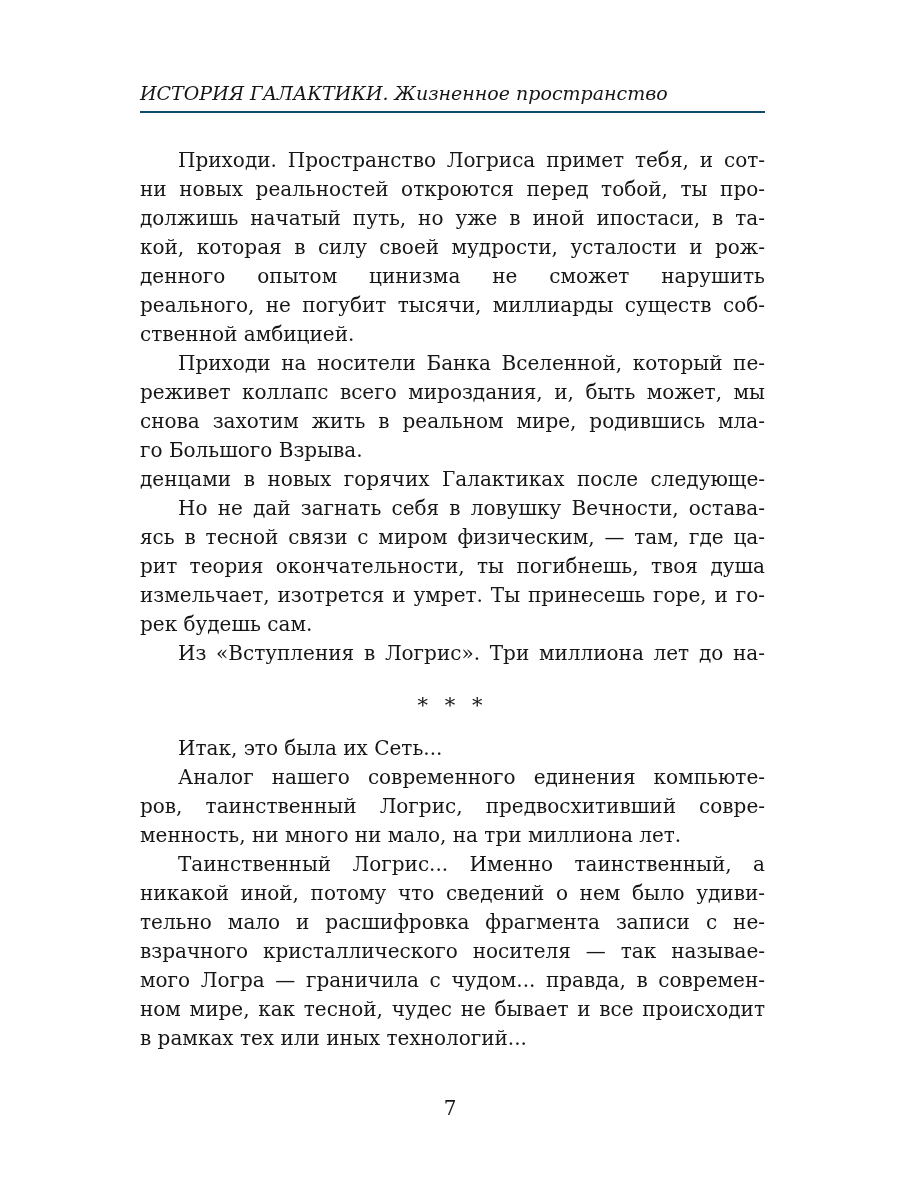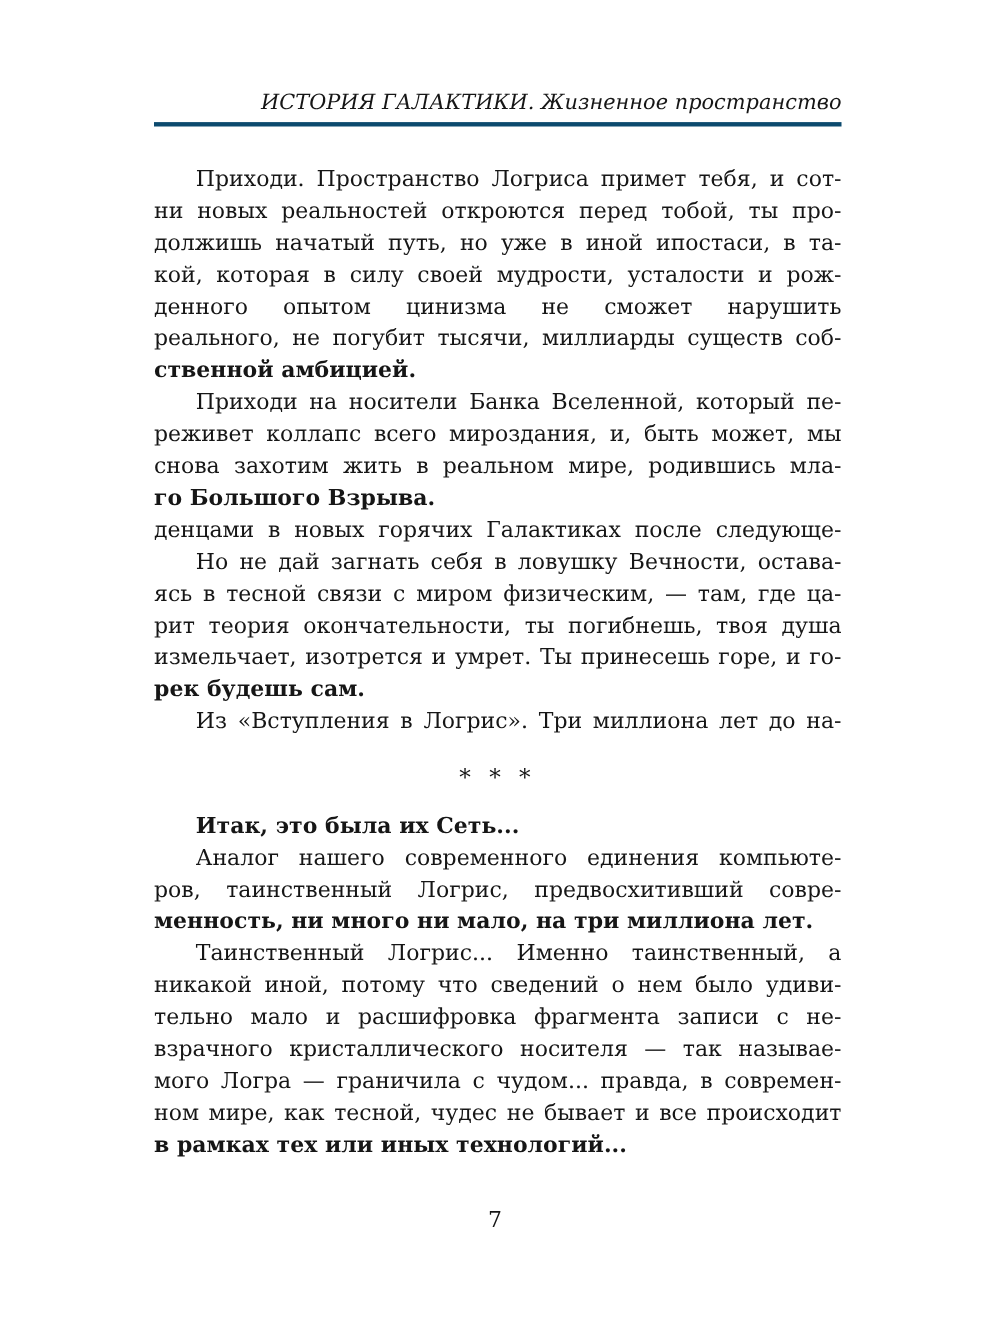--- a/index.html
+++ b/index.html
@@ -19,40 +19,39 @@
     position: absolute;
     left: 140px;
     top: 82px;
     width: 625px;
   }
 
   .running-head {
     font-style: italic;
     font-size: 19px;
     line-height: 22px;
-    text-align: right;
     padding-bottom: 7px;
-    border-bottom: 4px solid #0c4a6e;
+    border-bottom: 2px solid #0c4a6e;
   }
 
   .page-body {
     margin-top: 33px;
     font-size: 20px;
     line-height: 29px;
   }
 
   .paragraph { }
 
   .line {
     text-align: justify;
     text-align-last: justify;
     -moz-text-align-last: justify;
   }
   .line.first { text-indent: 38px; }
-  .line.last  { text-align-last: left; font-weight: bold; -moz-text-align-last: left; }
+  .line.last  { text-align-last: left; -moz-text-align-last: left; }
 
   .separator {
     text-align: center;
     text-align-last: center;
     font-size: 21px;
     letter-spacing: 5px;
     margin: 23px 0 14px 0;
   }
 
   .page-number {

